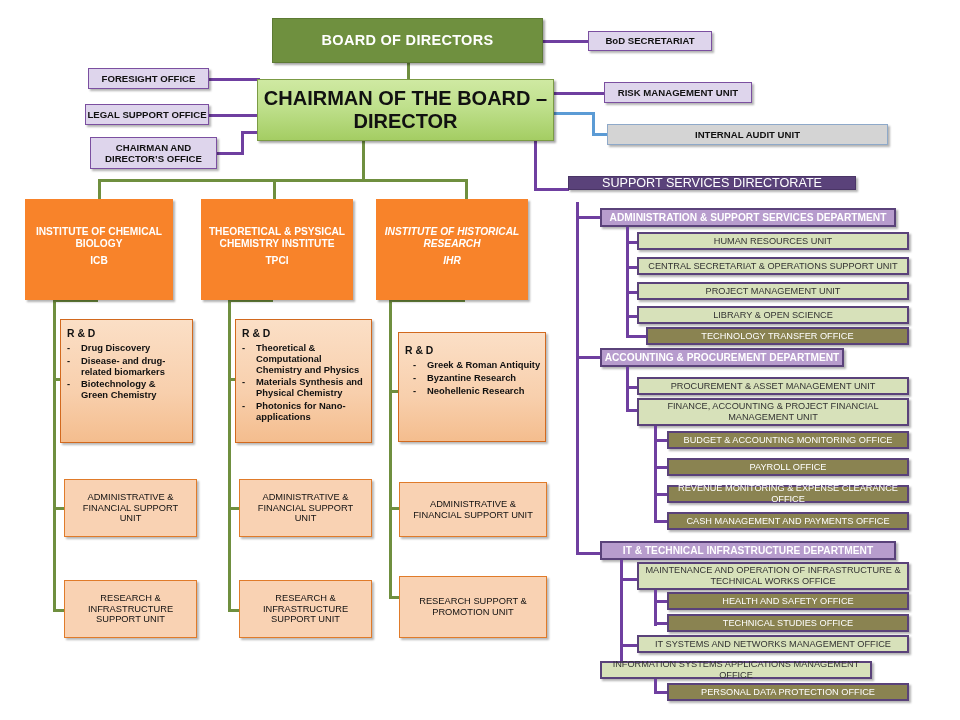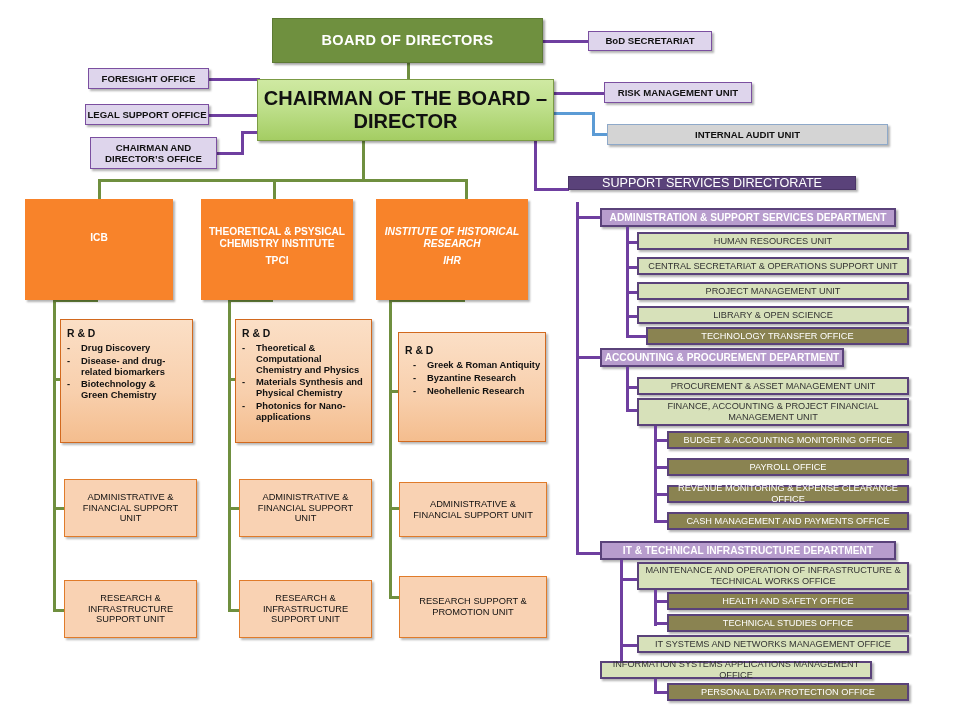--- a/index.html
+++ b/index.html
@@ -130,20 +130,21 @@
   </div>
 
   <div class="ln g" style="left:53px;top:299px;width:3px;height:313px;"></div>
   <div class="ln g" style="left:53px;top:299px;width:45px;height:3px;"></div>
   <div class="ln g" style="left:53px;top:378px;width:12px;height:3px;"></div>
   <div class="ln g" style="left:53px;top:507px;width:12px;height:3px;"></div>
   <div class="ln g" style="left:53px;top:609px;width:12px;height:3px;"></div>
 
   <div class="box inst" style="left:25px;top:199px;width:148px;height:101px;">
     <div>
+      <div>INSTITUTE OF CHEMICAL BIOLOGY</div>
       <div style="margin-top:6px;">ICB</div>
     </div>
   </div>
 
   <div class="box rd" style="left:60px;top:319px;width:133px;height:124px;padding:8px 8px 6px 6px;">
     <div style="width:100%;">
       <span class="rdtitle">R &amp; D</span>
       <ul>
         <li>
             <span class="dash">-</span>

